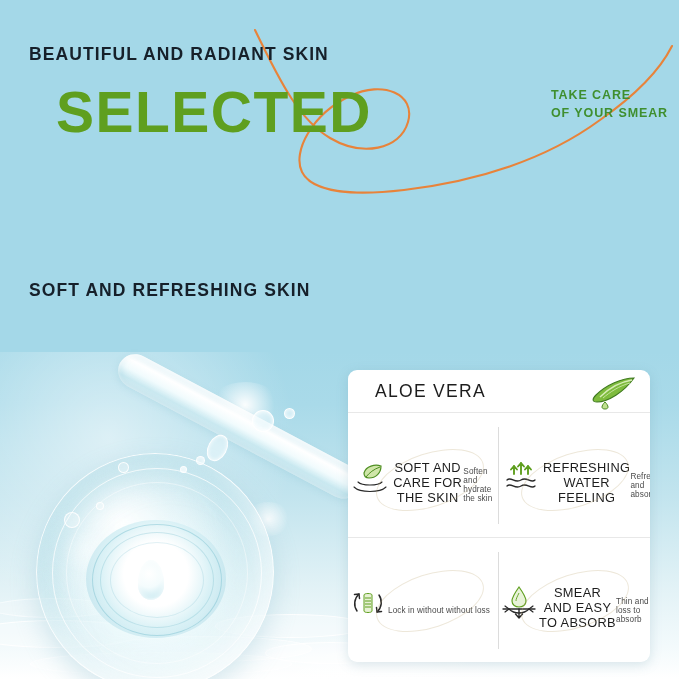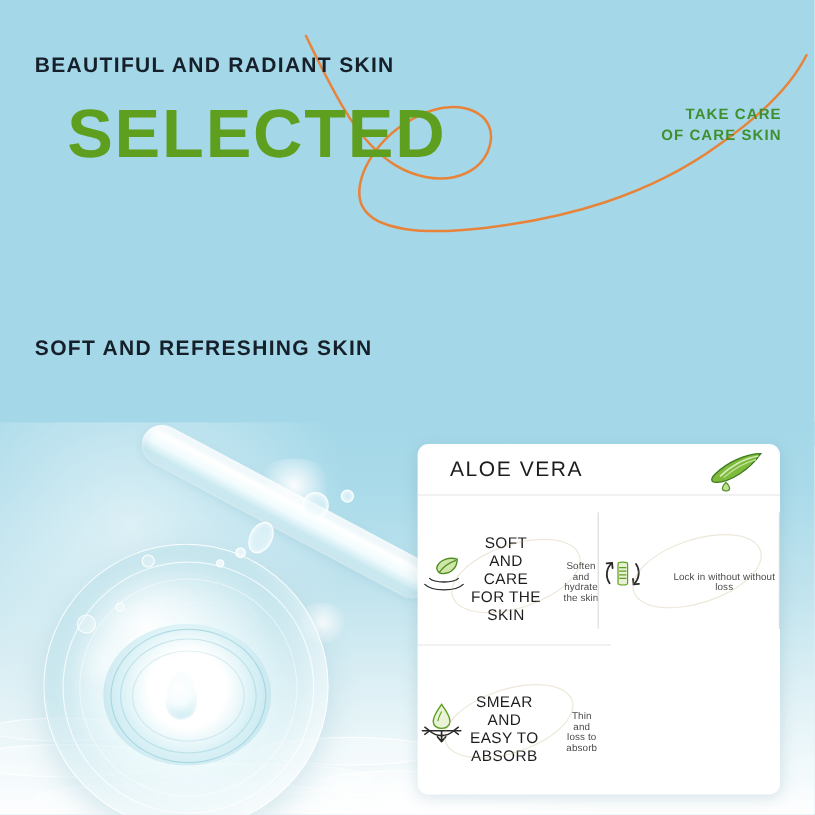--- a/index.html
+++ b/index.html
@@ -6,21 +6,21 @@
   body{
     width:679px;height:679px;
     font-family:"Liberation Sans", sans-serif;
     background:#a4d8e8;
     overflow:hidden;
   }
   #poster{
     position:relative;
     width:679px;height:679px;
     overflow:hidden;
-    background:#ffffff;
+    background:#fef9c3;
   }
 
   
   .top-band{
     position:absolute;left:0;top:0;width:679px;height:372px;
     background:#a4d8e8;
   }
 
   
   .photo{
@@ -116,21 +116,21 @@
   .headline.l1{top:84px;}
   .headline.l2{top:155px;}
   .subline{
     position:absolute;left:29px;top:280px;
     font-size:17.5px;font-weight:bold;letter-spacing:1.1px;
     color:#16202a;white-space:nowrap;
   }
   .takecare{
     position:absolute;left:551px;top:86px;
     font-size:12.5px;line-height:18px;font-weight:bold;letter-spacing:.9px;
-    color:#3f8f2f;text-align:right;white-space:nowrap;
+    color:#3f8f2f;text-align:left;white-space:nowrap;
   }
   .swirl{position:absolute;left:0;top:0;width:679px;height:372px;pointer-events:none;}
 
   
   .card{
     position:absolute;left:348px;top:370px;width:302px;height:292px;
     background:#ffffff;border-radius:9px;
     box-shadow:0 3px 12px rgba(90,140,160,.22);
     overflow:hidden;
   }
@@ -159,21 +159,21 @@
   .cell.bb::before{
     content:"";position:absolute;left:-10px;right:-10px;bottom:0;height:1px;background:#e8e8e8;
   }
   .cell .ico{height:34px;display:flex;align-items:center;justify-content:center;margin-bottom:9px;}
   .cell .t{
     font-size:12.8px;line-height:15px;letter-spacing:.35px;color:#1d1d1d;
     text-align:center;font-weight:400;
   }
   .cell .s{
     margin-top:6px;font-size:8.2px;letter-spacing:.1px;color:#4b4b4b;
-    text-align:center;font-weight:400;margin-left:18px;
+    text-align:left;font-weight:400;
   }
   .ghost{
     position:absolute;pointer-events:none;
     border:1px solid rgba(196,176,128,.30);
     border-radius:50%;
   }
 </style>
 </head>
 <body>
 
@@ -217,21 +217,21 @@
     <path d="M255 30 C 282 86, 300 120, 330 138 C 362 157, 400 150, 408 122 C 416 94, 383 80, 350 96
              C 312 114, 292 152, 302 172 C 312 192, 352 196, 404 190
              C 470 182, 540 164, 600 120 C 640 92, 662 66, 672 46" stroke="#e8833a" stroke-width="2.1" fill="none" stroke-linecap="round"></path>
   </svg>
 
   <div class="kicker">BEAUTIFUL AND RADIANT SKIN</div>
   <div class="headline l1">SELECTED</div>
   <div class="subline">SOFT AND REFRESHING SKIN</div>
   <div class="takecare">
     <div>TAKE CARE</div>
-    <div>OF CARE SKIN</div>
+    <div>OF YOUR SMEAR</div>
   </div>
 
   <div class="card">
 
     <div class="card-head">
       <div class="card-title">ALOE VERA</div>
       <svg class="leaf-logo" viewBox="0 0 52 38">
         <path d="M50 6 C 38 6, 22 13, 12 23 C 8 27, 8 30, 13 30 C 24 30, 40 20, 50 6 Z" fill="#7ebb3d" stroke="#3f7a1f" stroke-width="1.1"></path>
         <path d="M48 8 C 36 10, 24 17, 16 25" stroke="#d6ecb6" stroke-width="1.4" fill="none"></path>
         <path d="M46 11 C 35 14, 26 20, 19 26" stroke="#c4e39c" stroke-width="1" fill="none"></path>
@@ -248,20 +248,34 @@
             <path d="M16 12 C 18 5, 27 3, 33 5 C 33 12, 28 17, 21 17 C 18 17, 16 15, 16 12 Z" fill="#cfe6a8" stroke="#4f8f22" stroke-width="1.2"></path>
             <path d="M32 6 C 26 8, 21 12, 18 16" stroke="#4f8f22" stroke-width="1" fill="none"></path>
             <path d="M10 21 C 14 25, 30 25, 34 21" stroke="#2a2a2a" stroke-width="1.1" fill="none" stroke-linecap="round"></path>
             <path d="M6 26 C 12 32, 32 32, 38 26" stroke="#2a2a2a" stroke-width="1.1" fill="none" stroke-linecap="round"></path>
           </svg>
         </div>
         <div class="t">SOFT AND CARE FOR THE SKIN</div>
         <div class="s">Soften and hydrate the skin</div>
       </div>
 
+      <div class="cell bb">
+        <div class="ghost" style="left:20px;top:40px;width:110px;height:52px;transform:rotate(-18deg);"></div>
+        <div class="ico">
+          <svg viewBox="0 0 44 34" width="44" height="34" fill="none">
+            <path d="M15 13 V5 M15 5 L12 8.5 M15 5 L18 8.5" stroke="#5f9f1f" stroke-width="1.9" stroke-linecap="round"></path>
+            <path d="M22 13 V2 M22 2 L19 5.5 M22 2 L25 5.5" stroke="#5f9f1f" stroke-width="1.9" stroke-linecap="round"></path>
+            <path d="M29 13 V5 M29 5 L26 8.5 M29 5 L32 8.5" stroke="#5f9f1f" stroke-width="1.9" stroke-linecap="round"></path>
+            <path d="M8 19 C 12 15, 16 23, 22 19 C 28 15, 32 23, 36 19" stroke="#2a2a2a" stroke-width="1.3" fill="none" stroke-linecap="round"></path>
+            <path d="M8 25 C 12 21, 16 29, 22 25 C 28 21, 32 29, 36 25" stroke="#2a2a2a" stroke-width="1.3" fill="none" stroke-linecap="round"></path>
+          </svg>
+        </div>
+        <div class="t">REFRESHING WATER FEELING</div>
+        <div class="s">Refreshing and absorbent</div>
+      </div>
 
       <div class="cell rb">
         <div class="ghost" style="left:26px;top:36px;width:110px;height:52px;transform:rotate(-18deg);"></div>
         <div class="ico">
           <svg viewBox="0 0 40 34" width="40" height="34" fill="none">
             <path d="M31 9 A 13 13 0 0 1 29 26" stroke="#2a2a2a" stroke-width="1.5" fill="none" stroke-linecap="round"></path>
             <path d="M29 26 L 33.5 25.5 M29 26 L 28.5 21.5" stroke="#2a2a2a" stroke-width="1.5" stroke-linecap="round"></path>
             <path d="M9 25 A 13 13 0 0 1 11 8" stroke="#2a2a2a" stroke-width="1.5" fill="none" stroke-linecap="round"></path>
             <path d="M11 8 L 6.5 8.5 M11 8 L 11.5 12.5" stroke="#2a2a2a" stroke-width="1.5" stroke-linecap="round"></path>
             <path d="M16 9 C 16 7, 24 7, 24 9 L 24 25 C 24 27, 16 27, 16 25 Z" fill="#e7f1d4" stroke="#5f9f1f" stroke-width="1"></path>

